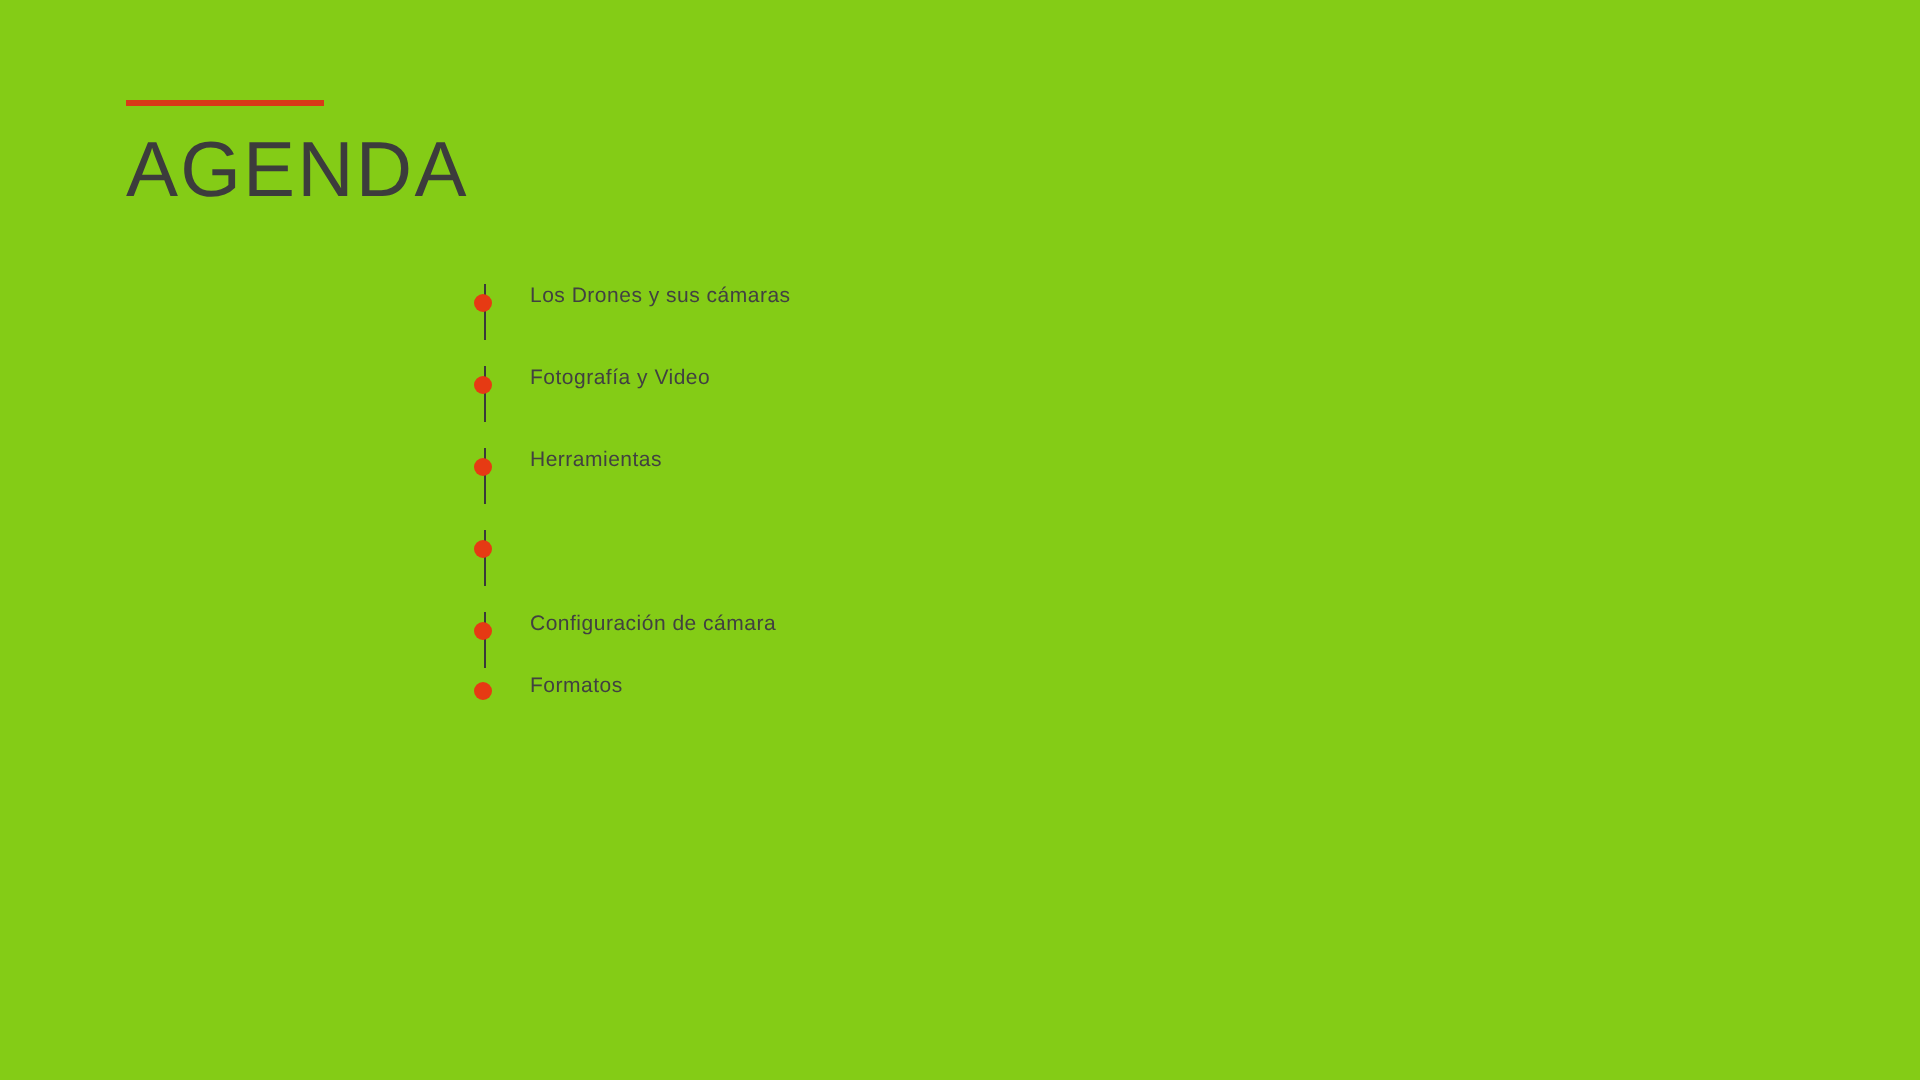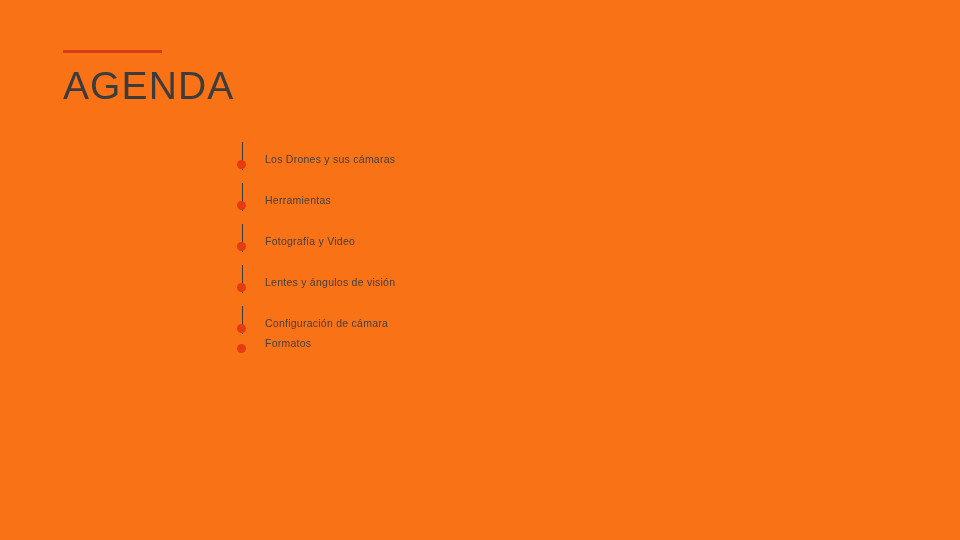--- a/index.html
+++ b/index.html
@@ -12,21 +12,21 @@
     overflow: hidden;
     background: #F5F7F8;
     font-family: "Liberation Sans", sans-serif;
     -webkit-font-smoothing: antialiased;
   }
 
   .slide {
     position: relative;
     width: 960px;
     height: 540px;
-    background: #f97316;
+    background: #84cc16;
   }
 
   
   .title-block {
     position: absolute;
     left: 63px;
     top: 50px;
   }
   .accent-bar {
     width: 99px;
@@ -51,21 +51,21 @@
     left: 237px;
     top: 128px;
     margin: 0;
     padding: 0;
     list-style: none;
   }
   .agenda-item {
     position: relative;
     height: 41px;
     display: flex;
-    align-items: flex-end;
+    align-items: center;
   }
   .agenda-item:last-child {
     height: 20px;
   }
   
   .agenda-item:not(:last-child)::before {
     content: "";
     position: absolute;
     left: 4.5px;
     top: 14px;
@@ -107,31 +107,30 @@
 
   <ul class="agenda-timeline">
 
     <li class="agenda-item">
       <span class="agenda-dot"></span>
       <span class="agenda-label">Los Drones y sus cámaras</span>
     </li>
 
     <li class="agenda-item">
       <span class="agenda-dot"></span>
+      <span class="agenda-label">Fotografía y Video</span>
+    </li>
+
+    <li class="agenda-item">
+      <span class="agenda-dot"></span>
       <span class="agenda-label">Herramientas</span>
     </li>
 
     <li class="agenda-item">
       <span class="agenda-dot"></span>
-      <span class="agenda-label">Fotografía y Video</span>
-    </li>
-
-    <li class="agenda-item">
-      <span class="agenda-dot"></span>
-      <span class="agenda-label">Lentes y ángulos de visión</span>
     </li>
 
     <li class="agenda-item">
       <span class="agenda-dot"></span>
       <span class="agenda-label">Configuración de cámara</span>
     </li>
 
     <li class="agenda-item">
       <span class="agenda-dot"></span>
       <span class="agenda-label">Formatos</span>

